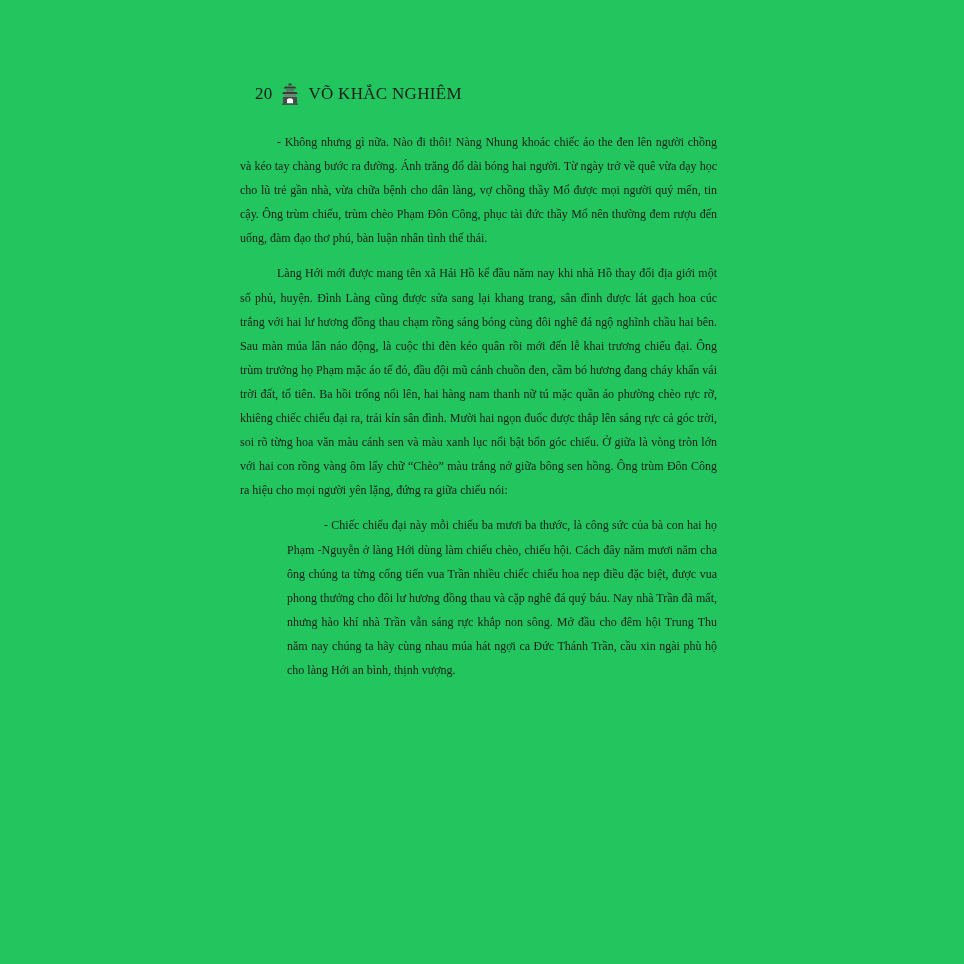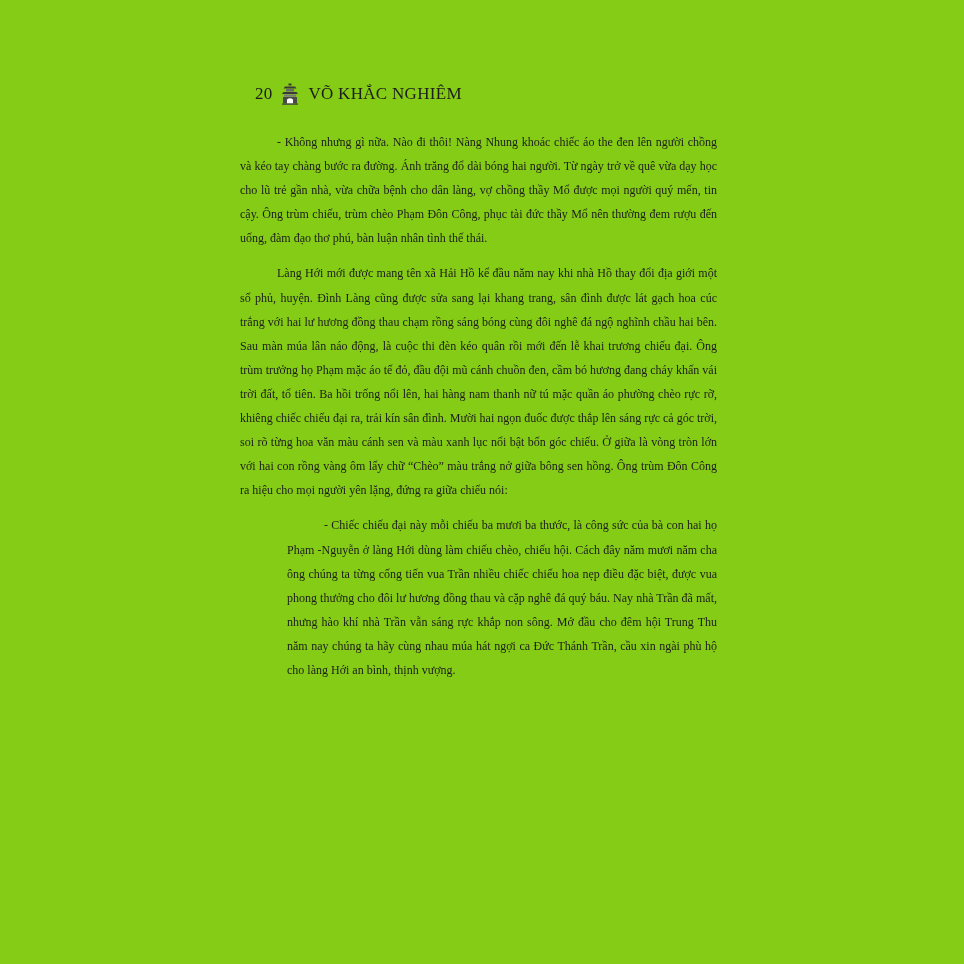--- a/index.html
+++ b/index.html
@@ -12,21 +12,21 @@
     height: 964px;
     position: relative;
     overflow: hidden;
     font-family: "Liberation Serif", "DejaVu Serif", serif;
     color: #1d1d1b;
   }
   .page {
     position: absolute;
     left: 0; top: 0;
     width: 964px; height: 964px;
-    background: #84cc16;
+    background: #22c55e;
     text-decoration: underline;
   }
   .running-head {
     position: absolute;
     left: 255px;
     top: 82px;
     height: 24px;
     display: flex;
     align-items: center;
     font-size: 17px;

